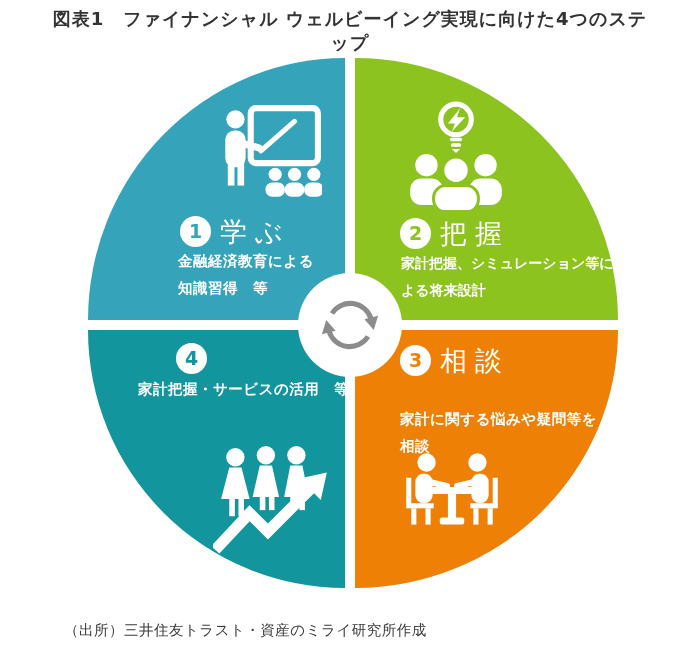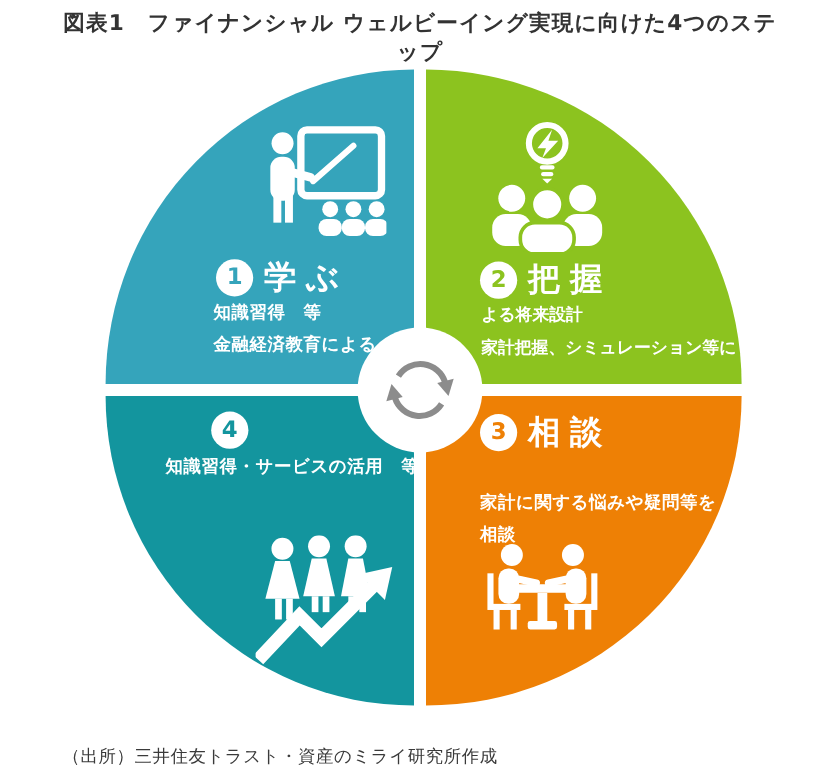--- a/index.html
+++ b/index.html
@@ -28,32 +28,32 @@
   .head-q2{left:312px;top:160px;}
   .head-q4{left:88px;top:285px;}
   .head-q3{left:312px;top:287px;}
   .num{
     width:31px;height:31px;border-radius:50%;background:#fff;
     display:flex;align-items:center;justify-content:center;
     font-size:19px;font-weight:bold;line-height:1;
   }
   .head-q1 .num{color:var(--q1);} .head-q2 .num{color:var(--q2);}
   .head-q3 .num{color:var(--q3);} .head-q4 .num{color:var(--q4);}
-  .label{font-size:27px;font-weight:bold;color:#fff;letter-spacing:8px;line-height:1;}
+  .label{font-size:27px;font-weight:normal;color:#fff;letter-spacing:8px;line-height:1;}
   .desc{position:absolute;color:#fff;font-weight:bold;font-size:14.5px;line-height:27px;letter-spacing:0.5px;white-space:nowrap;}
   .desc-q1{left:90px;top:190px;}
   .desc-q2{left:313px;top:192px;font-size:14px;letter-spacing:0;}
   .desc-q4{left:50px;top:318px;}
   .desc-q3{left:312px;top:320px;margin-top:28px;}
   .hub{
     position:absolute;left:210px;top:215px;width:104px;height:104px;border-radius:50%;
     background:#fff;display:flex;align-items:center;justify-content:center;
   }
   .source{
-    position:absolute;left:52px;top:621px;font-size:14.5px;color:#3a3a3a;letter-spacing:0.5px;
+    position:absolute;left:64px;top:621px;font-size:14.5px;color:#3a3a3a;letter-spacing:0.5px;
   }
 </style>
 </head>
 <body>
 
 <div class="page-title">図表1　ファイナンシャル ウェルビーイング実現に向けた4つのステップ</div>
 
 <div class="wheel">
 
   <div class="quad q1"></div>
@@ -147,44 +147,44 @@
       <path d="M 75 66 A 30 30 0 0 1 21 59" fill="none" stroke="var(--arrow)" stroke-width="7"></path>
       <polygon points="30,58 11,63 17,43" fill="var(--arrow)"></polygon>
     </svg>
   </div>
 
   <div class="head head-q1">
     <span class="num">1</span>
     <span class="label">学ぶ</span>
   </div>
   <div class="desc desc-q1">
+    <div>金融経済教育による</div>
     <div>知識習得　等</div>
-    <div>金融経済教育による</div>
   </div>
 
   <div class="head head-q2">
     <span class="num">2</span>
     <span class="label">把握</span>
   </div>
   <div class="desc desc-q2">
+    <div>家計把握、シミュレーション等に</div>
     <div>よる将来設計</div>
-    <div>家計把握、シミュレーション等に</div>
   </div>
 
   <div class="head head-q3">
     <span class="num">3</span>
     <span class="label">相談</span>
   </div>
   <div class="desc desc-q3">
     <div>家計に関する悩みや疑問等を</div>
     <div>相談</div>
   </div>
 
   <div class="head head-q4">
     <span class="num">4</span>
   </div>
   <div class="desc desc-q4">
-    <div>知識習得・サービスの活用　等</div>
+    <div>家計把握・サービスの活用　等</div>
   </div>
 
 </div>
 
 <div class="source">（出所）三井住友トラスト・資産のミライ研究所作成</div>
 
 </body></html>

